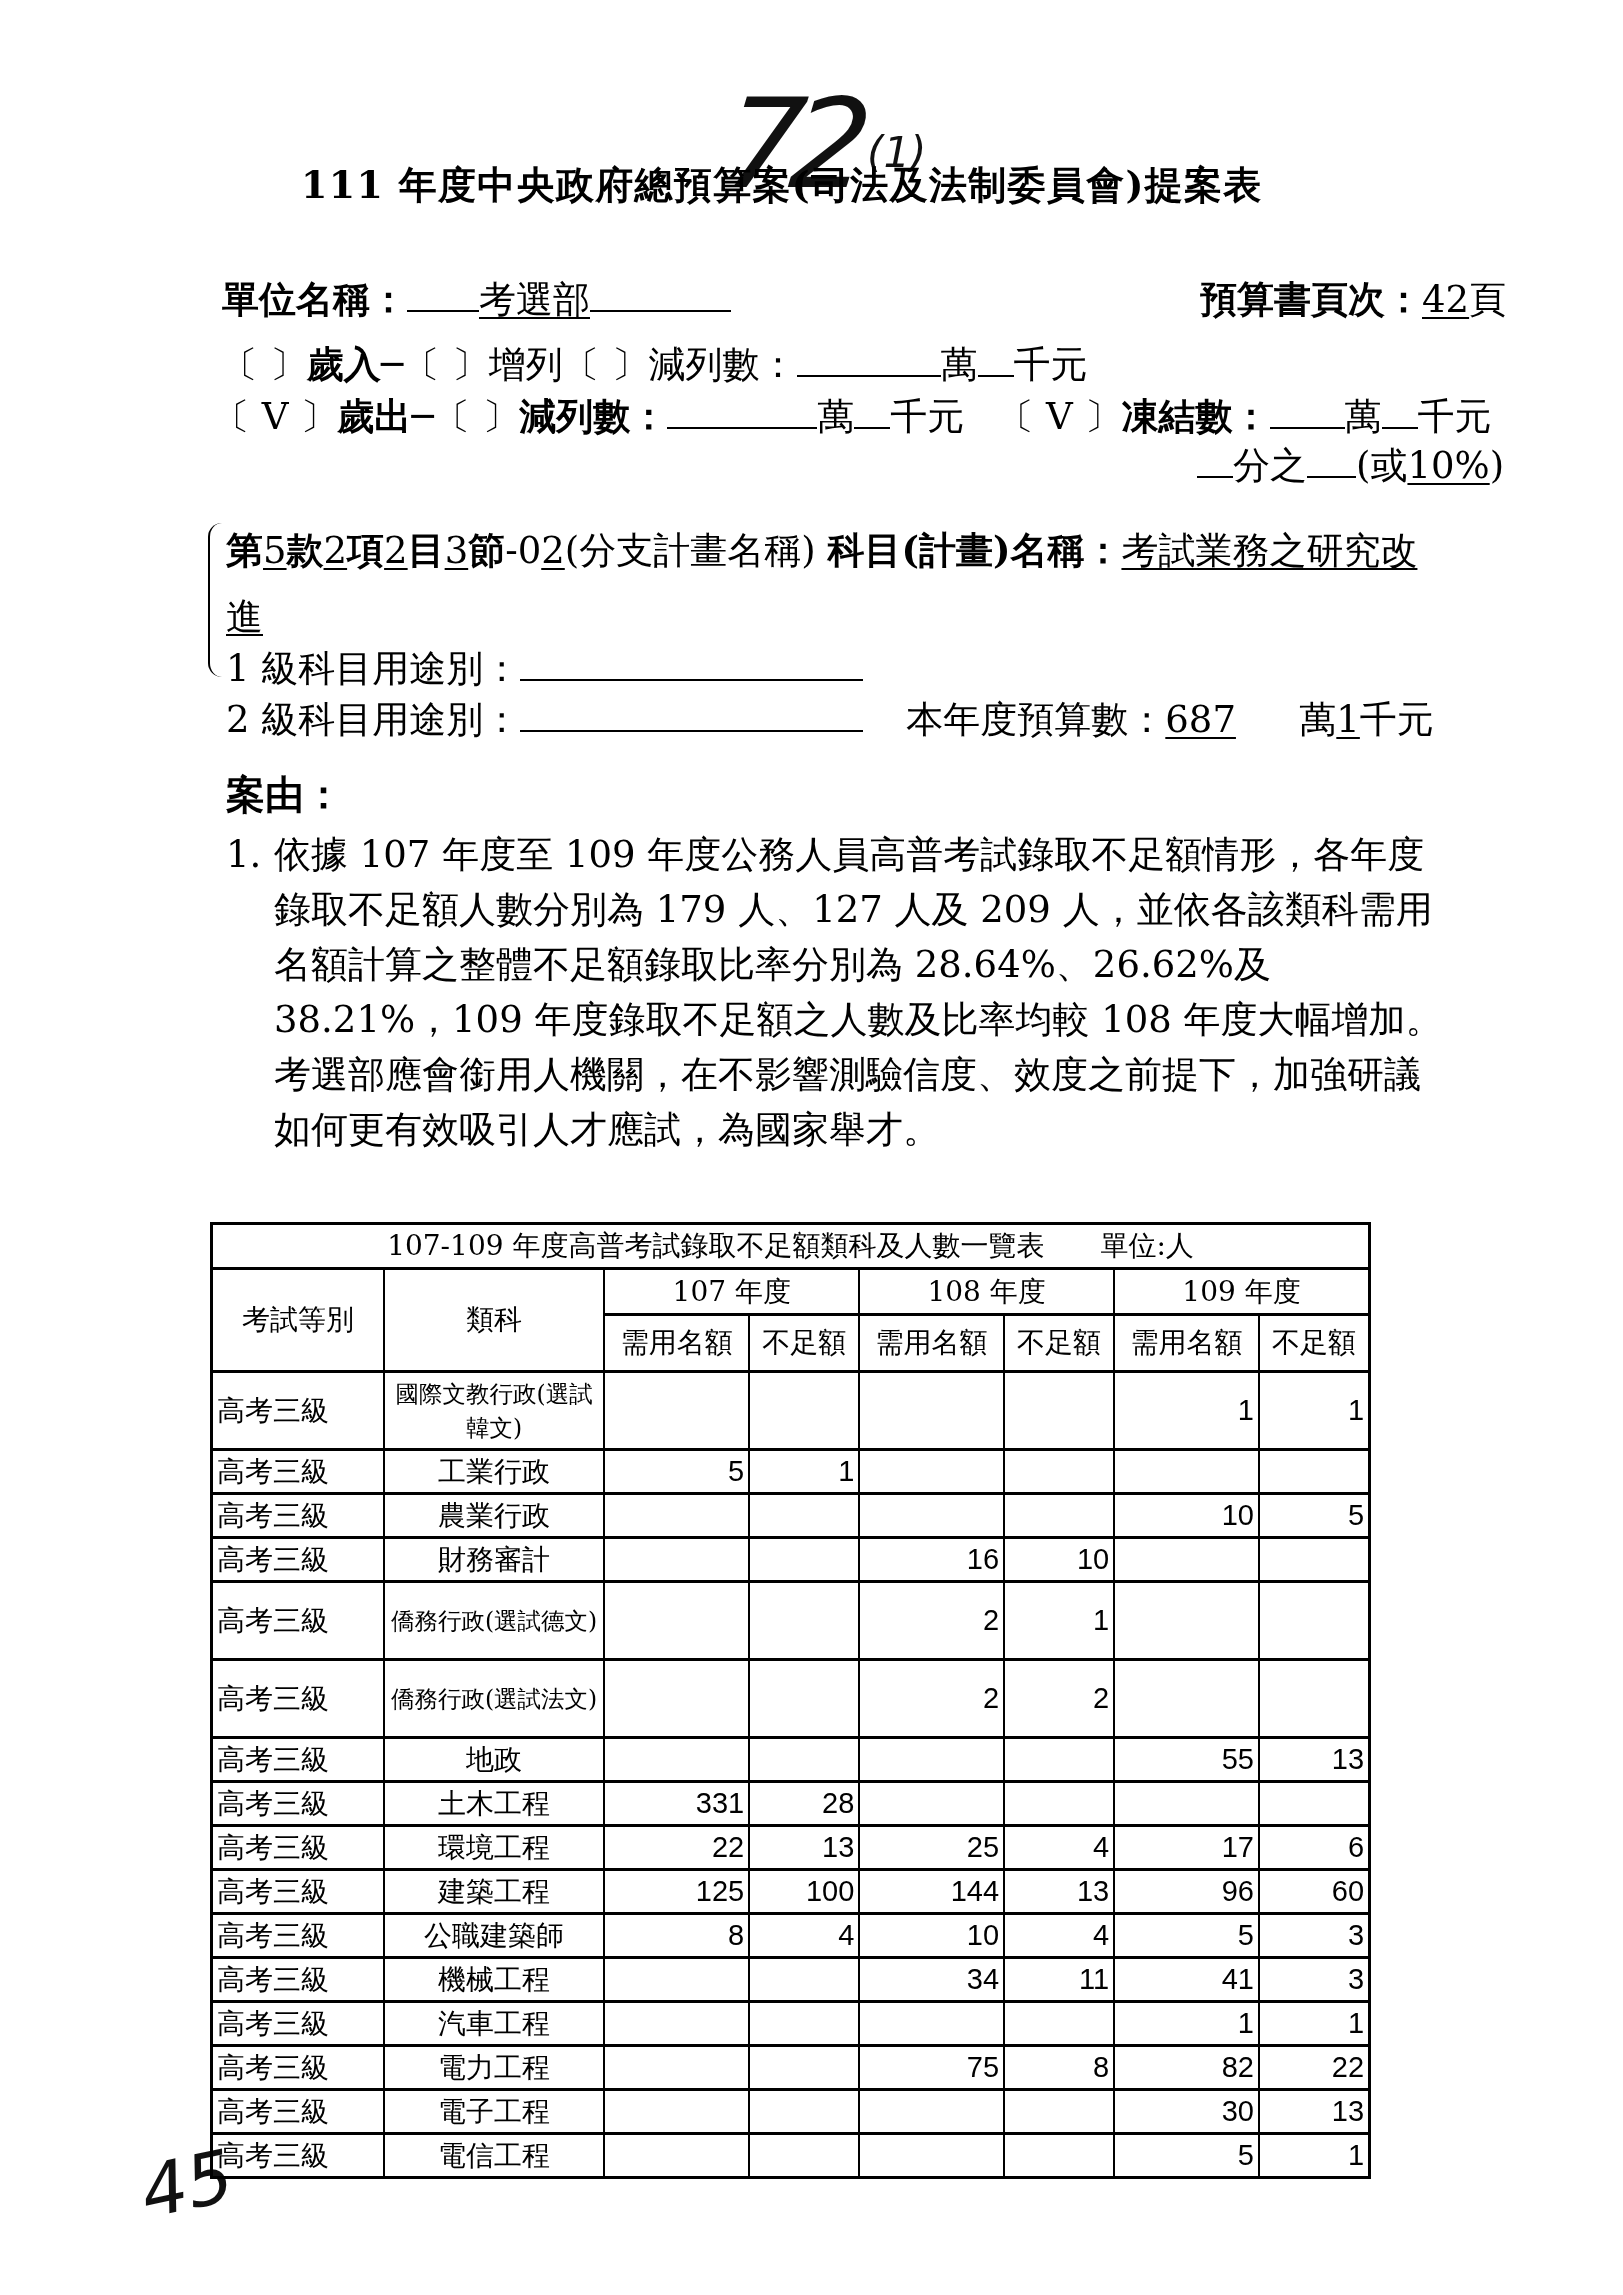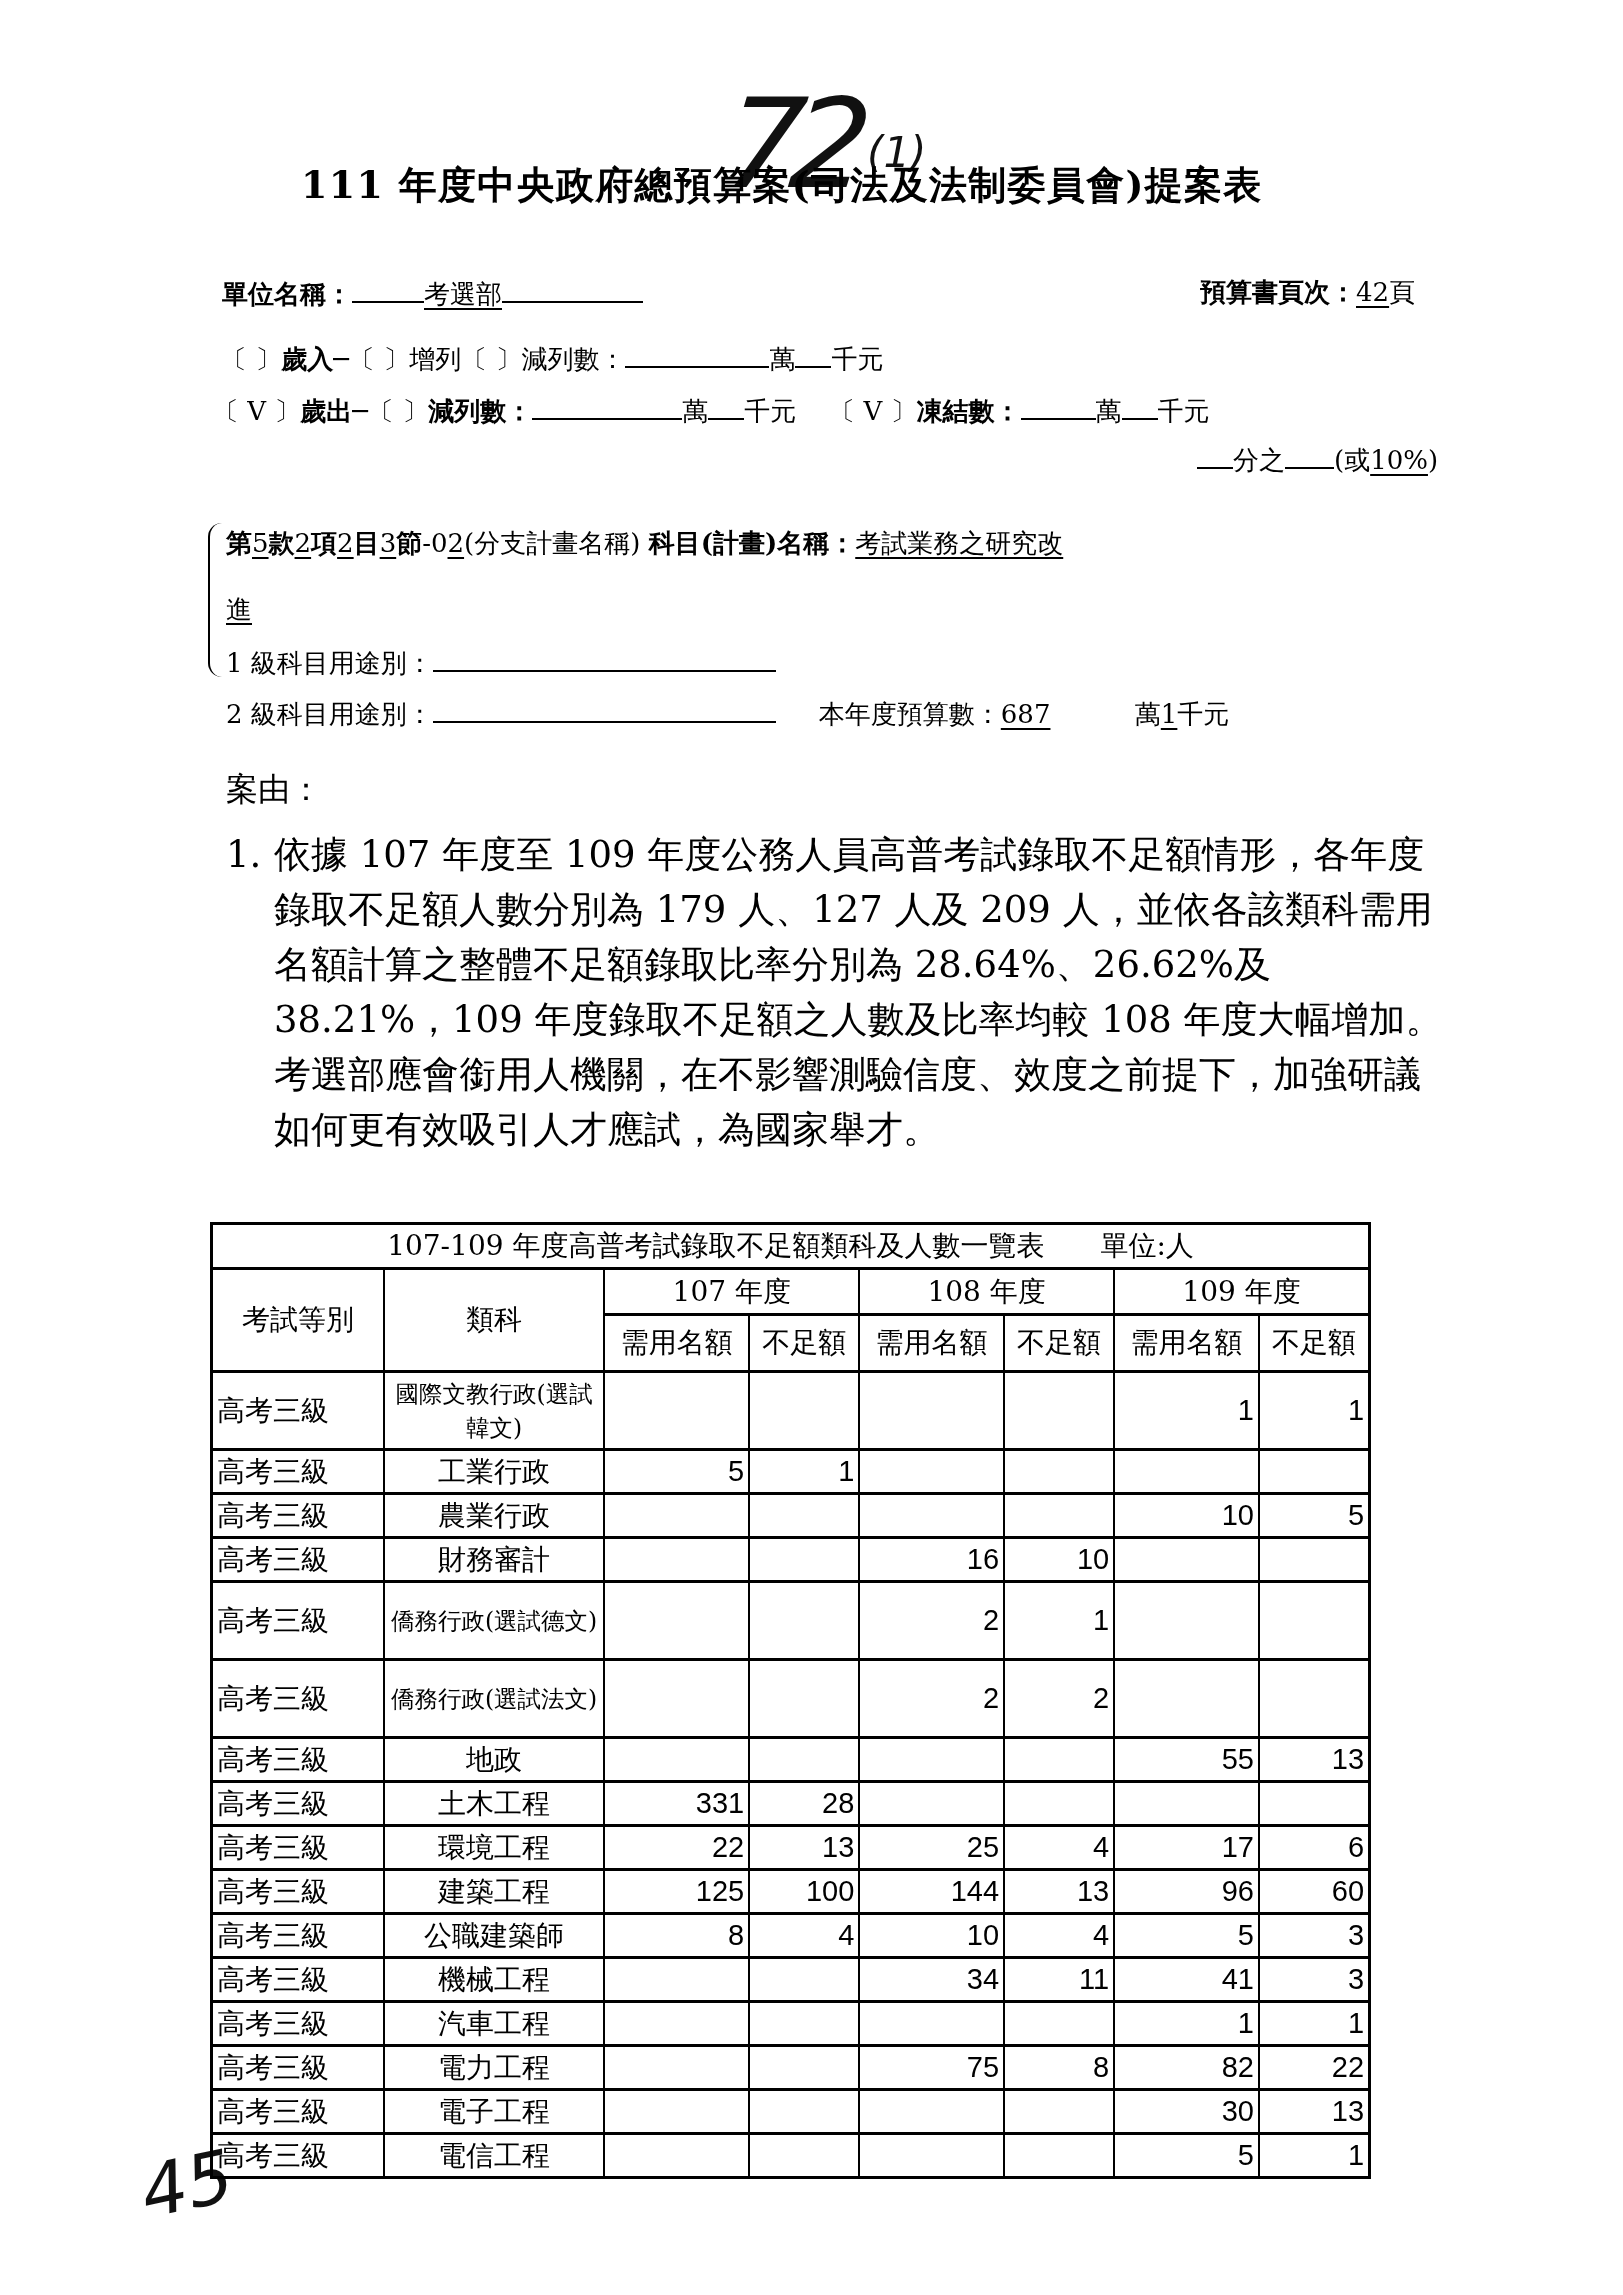--- a/index.html
+++ b/index.html
@@ -4,27 +4,27 @@
 <style>
   html, body { margin:0; padding:0; background:#ffffff; }
   body { width:1623px; height:2295px; position:relative; overflow:hidden;
          font-family:"DejaVu Serif","Liberation Serif",serif; color:#000; }
   .abs { position:absolute; }
   .hand { position:absolute; font-family:"DejaVu Sans",sans-serif; color:#111; }
   #handnum { left:726px; top:72px; font-size:124px; font-style:italic; letter-spacing:-13px; transform:skewX(-6deg); }
   #handsub { left:867px; top:128px; font-size:42px; font-style:italic; }
   #handpage { left:141px; top:2142px; font-size:72px; font-style:italic; transform:rotate(-12deg); }
   #title { left:301px; top:160px; font-size:38px; font-weight:bold; letter-spacing:1.3px; white-space:nowrap; }
-  .line { position:absolute; font-size:26px; white-space:nowrap; }
+  .line { position:absolute; font-size:37px; white-space:nowrap; }
   .b { font-weight:bold; }
   .u { text-decoration:underline; text-underline-offset:5.2px; text-decoration-thickness:2px; }
   .blank { display:inline-block; border-bottom:2px solid #000; height:26px; vertical-align:baseline; }
   #brace { position:absolute; left:208px; top:523px; width:11.8px; height:154px;
            border-left:2px solid #000; border-top-left-radius:14.4px; border-bottom-left-radius:14.4px; }
-  #reason-label { left:226px; top:768px; font-size:32px; font-weight:normal; }
+  #reason-label { left:226px; top:768px; font-size:39px; font-weight:bold; }
   #reason { position:absolute; left:226px; top:827px; width:1229px; font-size:37px; line-height:55px; }
   #reason .num { position:absolute; left:0; top:0; }
   #reason .txt { margin-left:48px; }
   table#shortage { position:absolute; left:210px; top:1222px; width:1161px;
          border-collapse:collapse; border:3.9px solid #000; font-size:28px; }
   #shortage td, #shortage th { border:2px solid #000; padding:0 3.9px; font-weight:normal; }
   #shortage .caption-row td { height:42px; text-align:center; border-bottom:3.3px solid #000; }
   #shortage .yr th { height:43px; text-align:center; border-bottom:3.3px solid #000; }
   #shortage .sub th { height:54px; text-align:center; }
   #shortage .hdr-left { text-align:left; }

